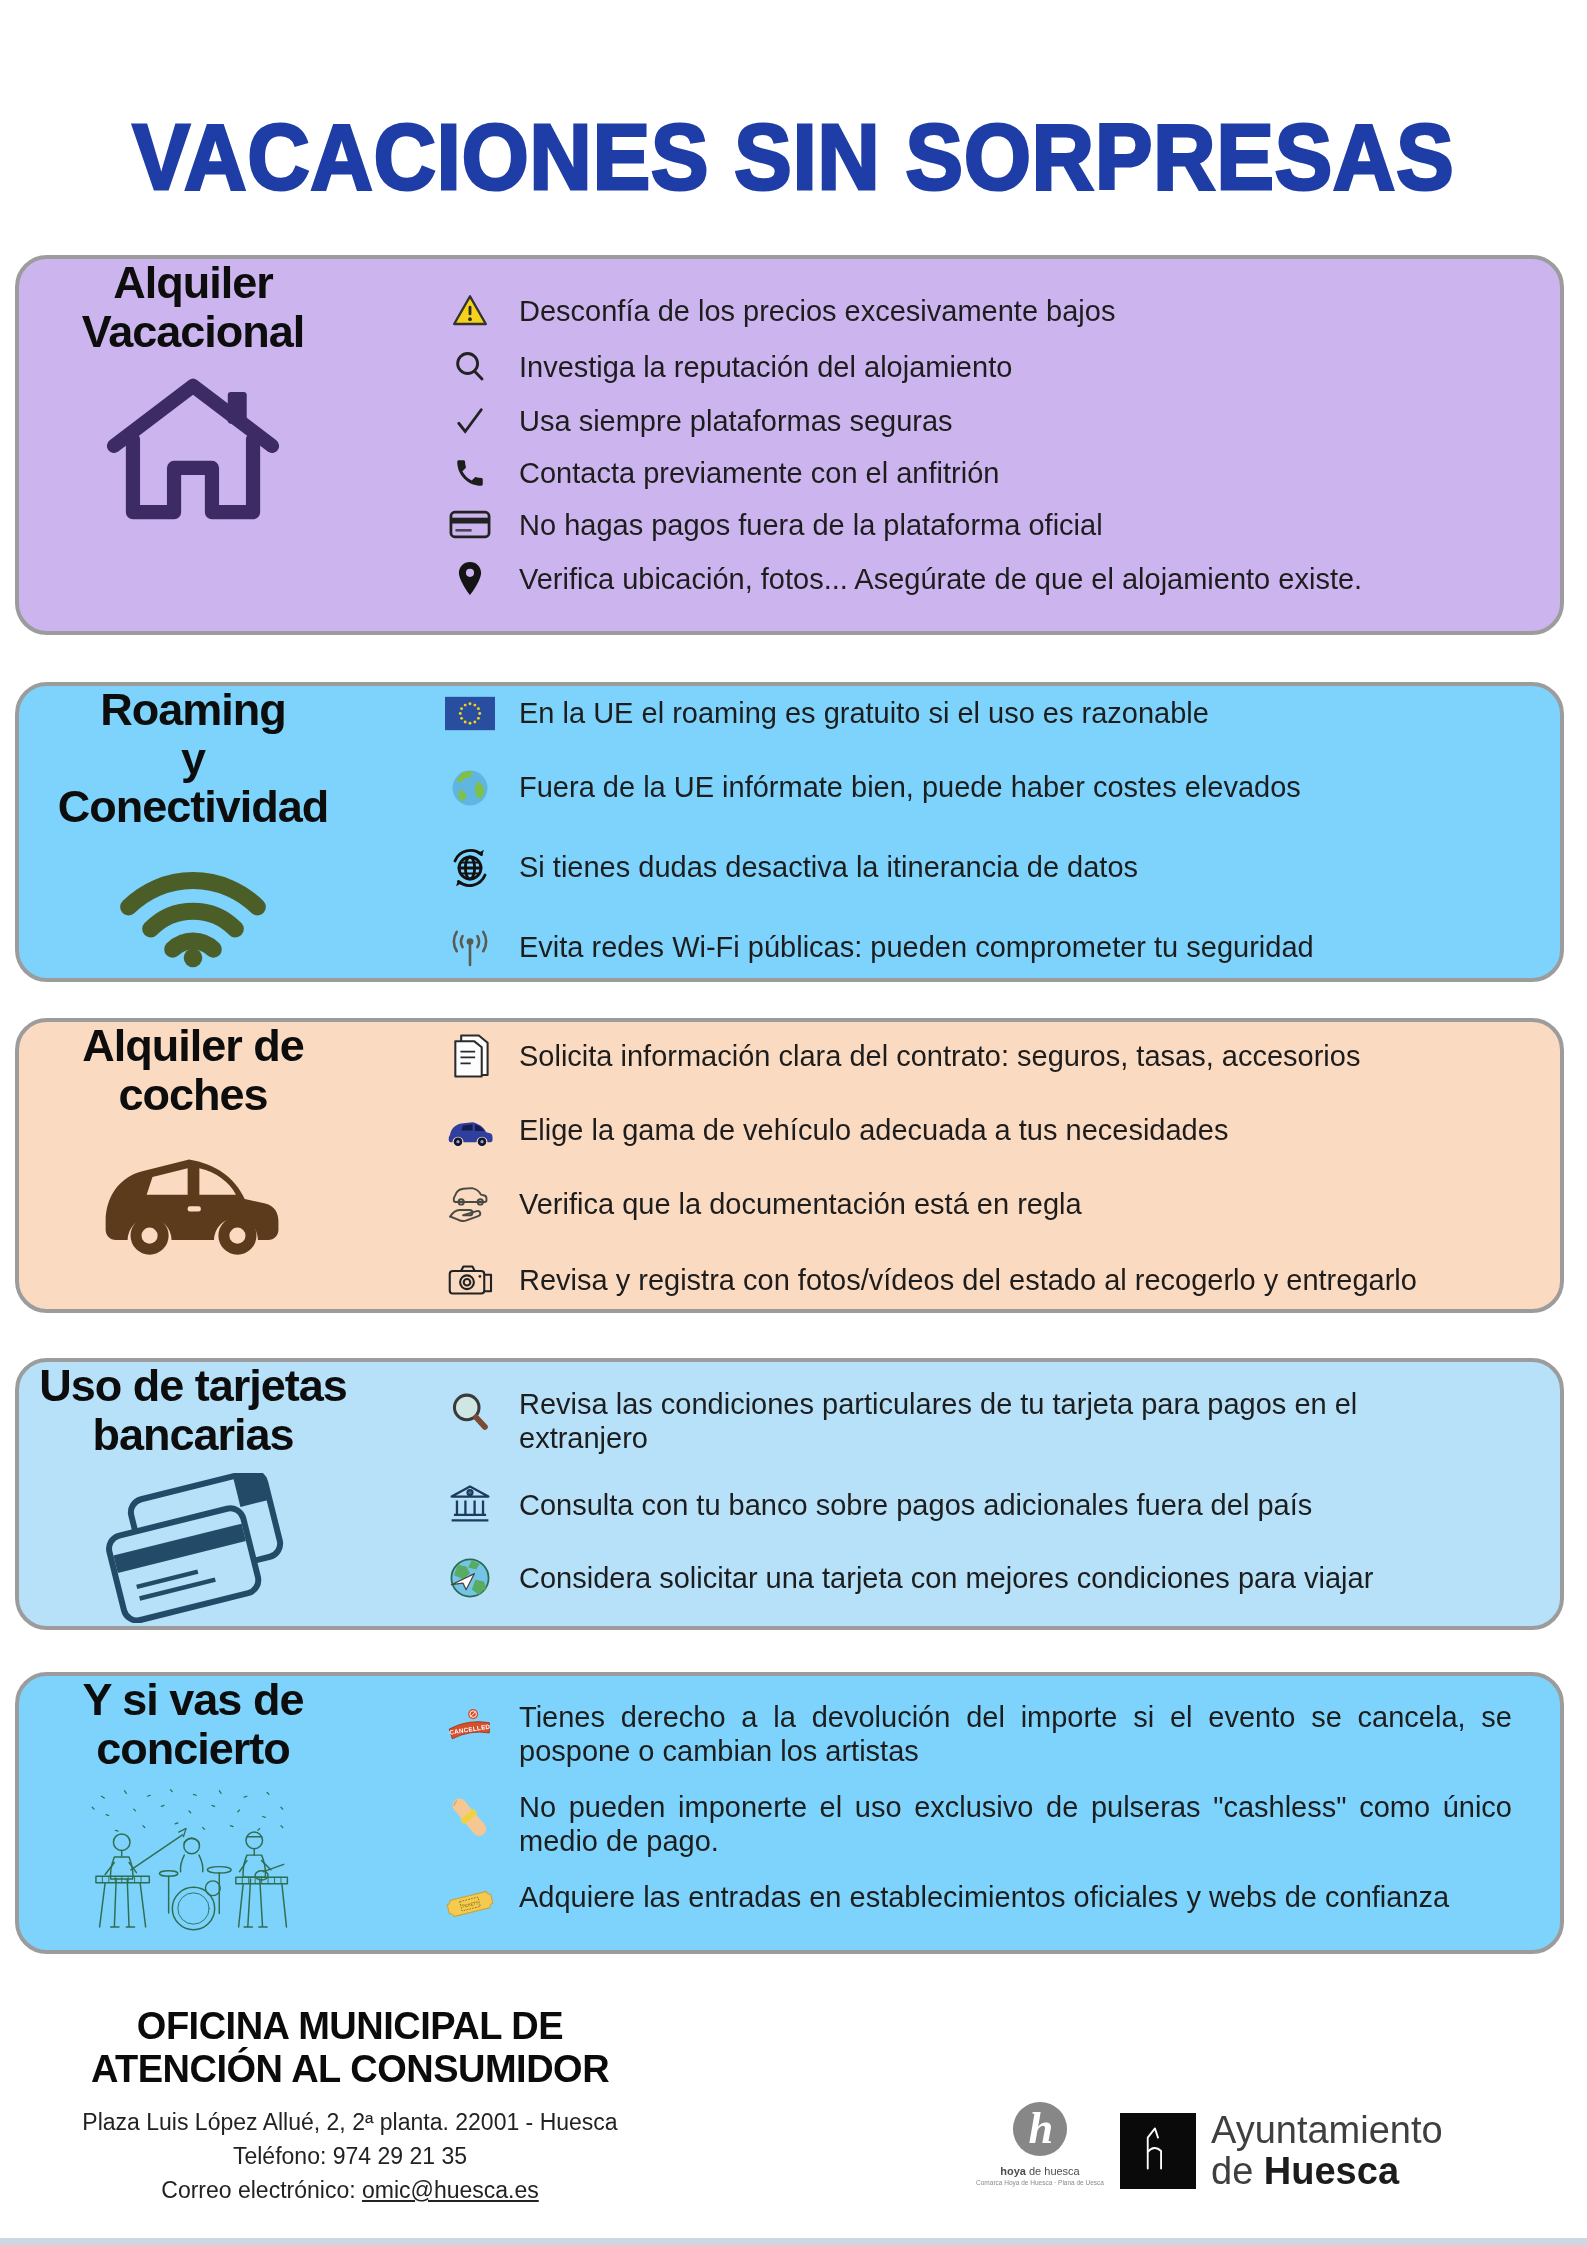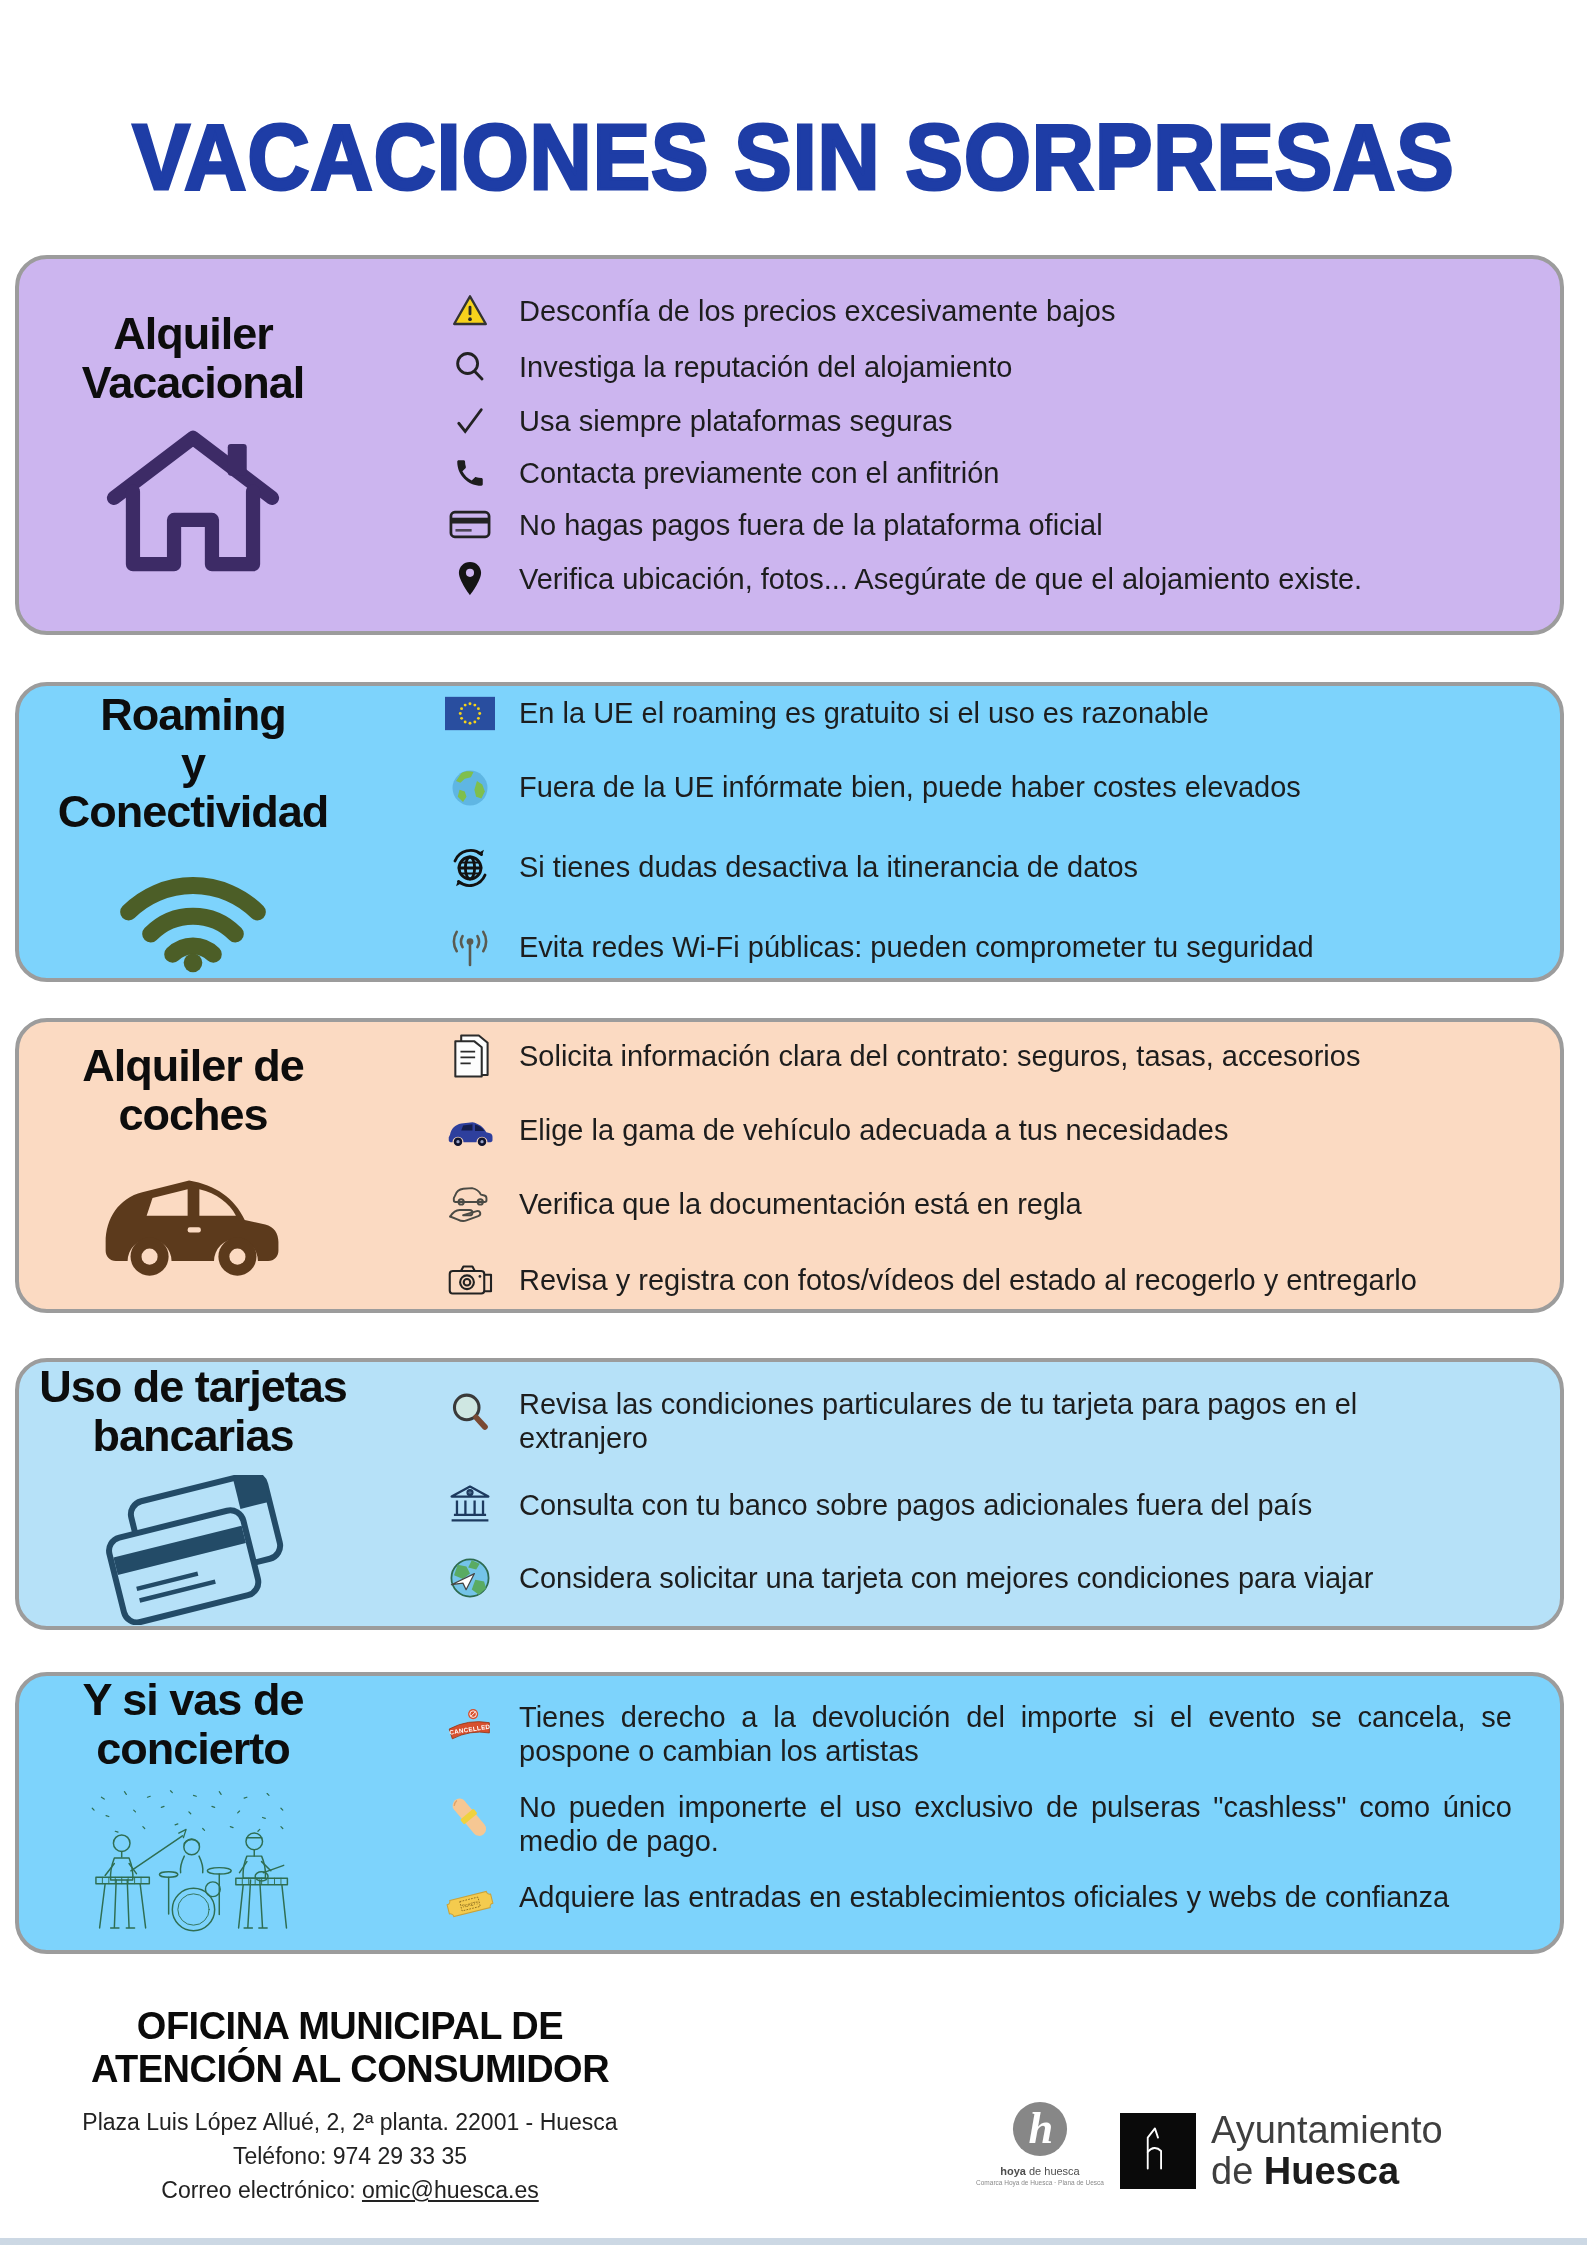--- a/index.html
+++ b/index.html
@@ -13,21 +13,21 @@
     font-size:86px;font-weight:900;letter-spacing:1px;color:#1e3da6;
     -webkit-text-stroke:3px #1e3da6;transform:scaleY(1.08);
   }
   
   .card{
     position:absolute;left:15px;width:1549px;box-sizing:border-box;
     border:4px solid #9c9c9c;border-radius:32px;display:flex;
   }
   .card .left{
     flex:0 0 320px;display:flex;flex-direction:column;align-items:center;
-    justify-content:center;gap:14px;padding-left:14px;
+    gap:14px;padding-left:14px;
   }
   .card .left h2{
     margin:0;font-size:45px;line-height:1.08;font-weight:800;color:#0d0d0d;
     letter-spacing:-1px;text-align:center;
   }
   .card .left h2 span{display:block;}
   .card .right{
     flex:1;display:flex;flex-direction:column;justify-content:center;
     padding:26px 48px 26px 92px;
   }
@@ -444,21 +444,21 @@
       </div>
     </div>
   </section>
 
   <div class="office">
     <h3>
       <span>OFICINA MUNICIPAL DE</span>
       <span>ATENCIÓN AL CONSUMIDOR</span>
     </h3>
     <div class="line first">Plaza Luis López Allué, 2, 2ª planta. 22001 - Huesca</div>
-    <div class="line">Teléfono: 974 29 33 35</div>
+    <div class="line">Teléfono: 974 29 21 35</div>
     <div class="line"><span>Correo electrónico: </span><a href="#">omic@huesca.es</a></div>
   </div>
 
   <div class="hoya">
     <span style="display:inline-block;">
       <svg width="58" height="58" viewBox="0 0 60 60">
           <circle cx="30" cy="30" r="28" fill="#878787"></circle>
           <text x="31" y="44" text-anchor="middle" font-size="46" font-style="italic" font-weight="bold" fill="#ffffff" font-family="Liberation Serif, serif">h</text>
         </svg>
     </span>

